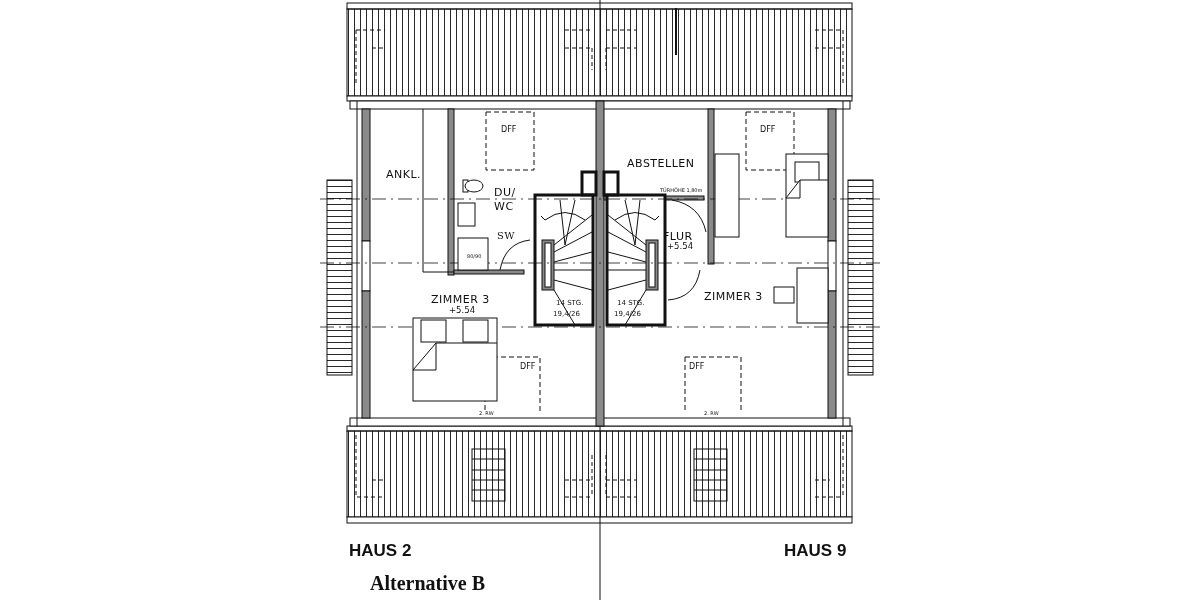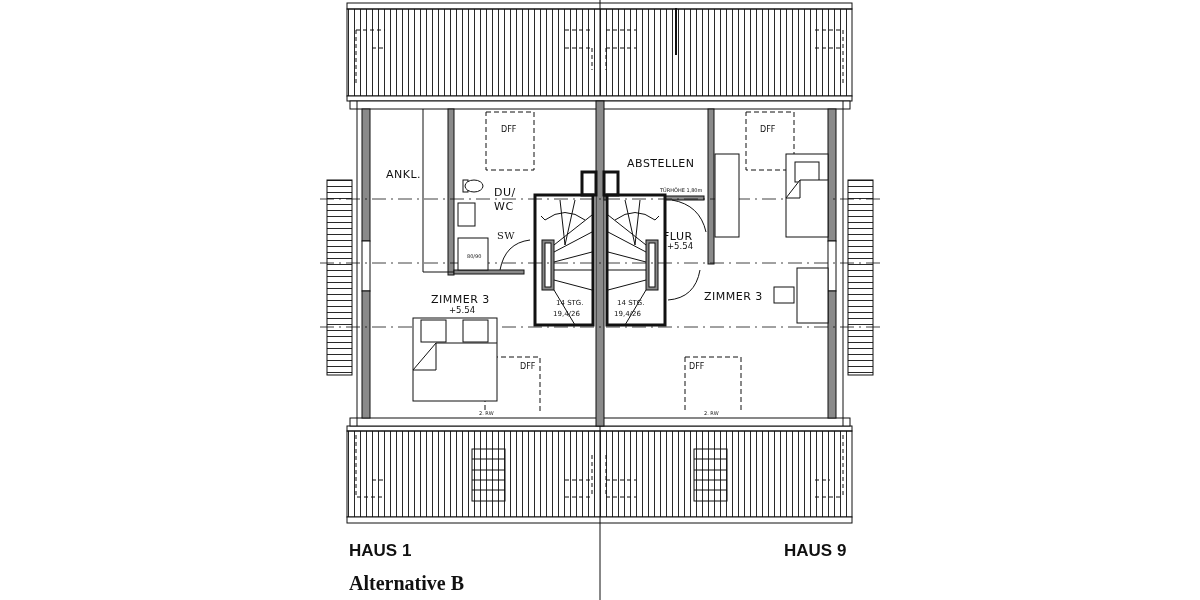--- a/index.html
+++ b/index.html
@@ -4,21 +4,21 @@
 <style>
   html, body { margin:0; padding:0; background:#ffffff; }
   body { width:1200px; height:600px; position:relative; overflow:hidden; font-family:"DejaVu Sans", sans-serif; }
   #plan { position:absolute; left:0; top:0; width:1200px; height:600px; }
   .room-label { font-family:"DejaVu Sans", sans-serif; font-size:11px; fill:#111; letter-spacing:0.5px; }
   .tiny-label { font-family:"DejaVu Sans", sans-serif; font-size:5px; fill:#111; }
   .dff-label { font-family:"DejaVu Sans", sans-serif; font-size:8px; fill:#111; }
   .stair-label { font-family:"DejaVu Sans", sans-serif; font-size:7px; fill:#111; }
   .elev { font-family:"DejaVu Sans", sans-serif; font-size:8.5px; fill:#111; }
   .haus { position:absolute; font-family:"Liberation Sans", sans-serif; font-weight:bold; font-size:17px; color:#111; top:541px; }
-  .alt { position:absolute; font-family:"Liberation Serif", serif; font-weight:bold; font-size:20px; color:#111; left:349px; top:572px; }
+  .alt { position:absolute; font-family:"Liberation Serif", serif; font-weight:bold; font-size:20px; color:#111; left:370px; top:572px; }
 </style>
 </head>
 <body>
 
 <svg id="plan" viewBox="0 0 1200 600" xmlns="http://www.w3.org/2000/svg">
   <defs>
     <pattern id="roofStripes" x="0" y="0" width="6" height="10" patternUnits="userSpaceOnUse">
       <line x1="0.5" y1="0" x2="0.5" y2="10" stroke="#111" stroke-width="0.9"></line>
     </pattern>
     <pattern id="sideStripes" x="0" y="0" width="10" height="6" patternUnits="userSpaceOnUse">
@@ -197,15 +197,15 @@
   <text class="room-label" x="431" y="303">ZIMMER 3</text>
   <text class="elev" x="449" y="313">+5.54</text>
 
   <text class="room-label" x="627" y="167">ABSTELLEN</text>
   <text class="tiny-label" x="660" y="192">TÜRHÖHE 1,80m</text>
   <text class="room-label" x="663" y="240">FLUR</text>
   <text class="elev" x="667" y="249">+5.54</text>
   <text class="room-label" x="704" y="300">ZIMMER 3</text>
 </svg>
 
-<div class="haus" style="left:349px;">HAUS 1</div>
+<div class="haus" style="left:349px;">HAUS 2</div>
 <div class="haus" style="left:784px;">HAUS 9</div>
 <div class="alt">Alternative B</div>
 
 </body></html>

